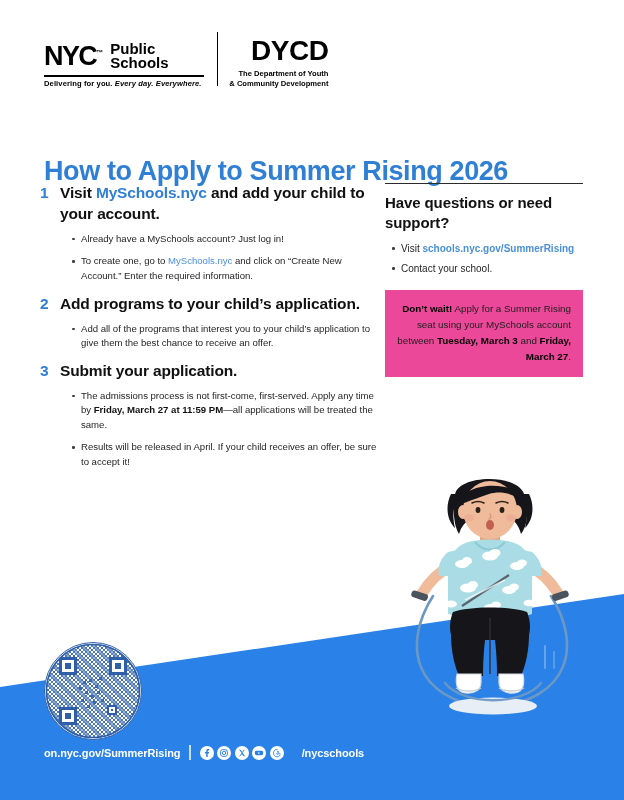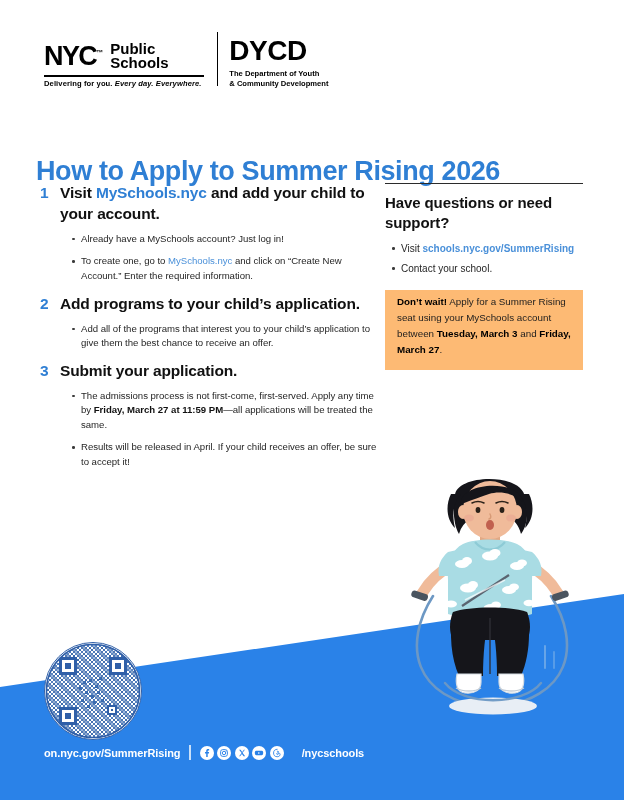--- a/index.html
+++ b/index.html
@@ -27,27 +27,27 @@
   .nyc-block{display:flex;flex-direction:column;}
   .nyc-top{display:flex;align-items:center;gap:7px;}
   .nyc-mark{font-weight:900;font-size:27px;letter-spacing:-1.6px;line-height:1;color:#000;font-family:"Liberation Sans",sans-serif;position:relative;}
   .nyc-mark sup{font-size:7px;vertical-align:super;font-weight:700;letter-spacing:0;}
   .nyc-ps{font-weight:700;font-size:15px;line-height:0.98;color:#000;}
   .nyc-rule{height:1.6px;background:#000;margin:4px 0 2.5px 0;width:160px;}
   .nyc-tag{font-size:7.6px;color:#000;letter-spacing:.1px;white-space:nowrap;}
   .nyc-tag b{font-weight:700;}
   .nyc-tag i{font-style:italic;font-weight:700;}
   .divider-v{width:1.3px;background:#000;height:54px;margin:0 11px 2px 13px;align-self:flex-end;}
-  .dycd-block{display:flex;flex-direction:column;justify-content:flex-end;}
+  .dycd-block{display:flex;flex-direction:column;justify-content:flex-end;text-align:right;}
   .dycd-mark{font-weight:900;font-size:28px;letter-spacing:-0.5px;line-height:1;color:#000;}
   .dycd-sub{font-size:7.6px;font-weight:600;line-height:1.25;color:#000;margin-top:4px;white-space:nowrap;}
 
   
   .title{
-    position:absolute;left:36px;top:139px;z-index:5;
+    position:absolute;left:44px;top:139px;z-index:5;
     font-size:27px;font-weight:700;color:#2f7fd4;letter-spacing:-0.4px;line-height:1.1;
   }
 
   
   .left-col{position:absolute;left:40px;top:183px;width:338px;z-index:5;}
   .step{margin-bottom:4px;}
   .step-head{display:flex;align-items:flex-start;gap:9px;}
   .step-num{
     font-size:15.5px;font-weight:700;color:#2f7fd4;line-height:1.35;
     min-width:11px;text-align:left;flex:0 0 auto;
@@ -78,22 +78,22 @@
   .rq-list li{
     position:relative;font-size:10px;line-height:1.5;color:#262626;
     margin-bottom:5px;padding-left:9px;
   }
   .rq-list li:before{
     content:"";position:absolute;left:0;top:6px;width:2.6px;height:2.6px;
     border-radius:50%;background:#3b3b3b;
   }
   .rq-list .lnk{color:#4a90d9;font-weight:600;}
   .callout{
-    margin-top:14px;background:#fdba74;padding:4px 12px 12px 12px;
-    font-size:9.8px;line-height:1.62;color:#1d1d1d;
+    margin-top:14px;background:#ec4899;padding:11px 12px 12px 12px;
+    font-size:9.8px;line-height:1.62;color:#1d1d1d;text-align:right;
   }
   .callout b{font-weight:700;color:#000;}
 
   
   .qr-wrap{position:absolute;left:44px;top:642px;width:96px;height:96px;z-index:6;}
   .qr-circle{
     width:96px;height:96px;border-radius:50%;
     background:#ffffff;border:1.5px solid #2f5fa8;
     overflow:hidden;position:relative;
   }

